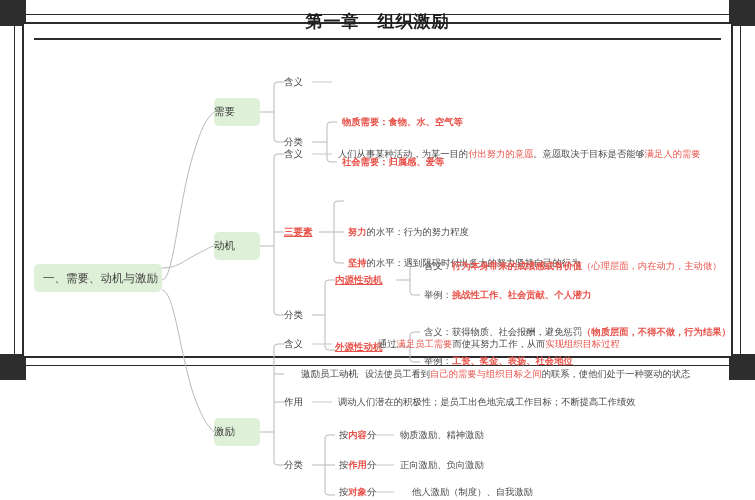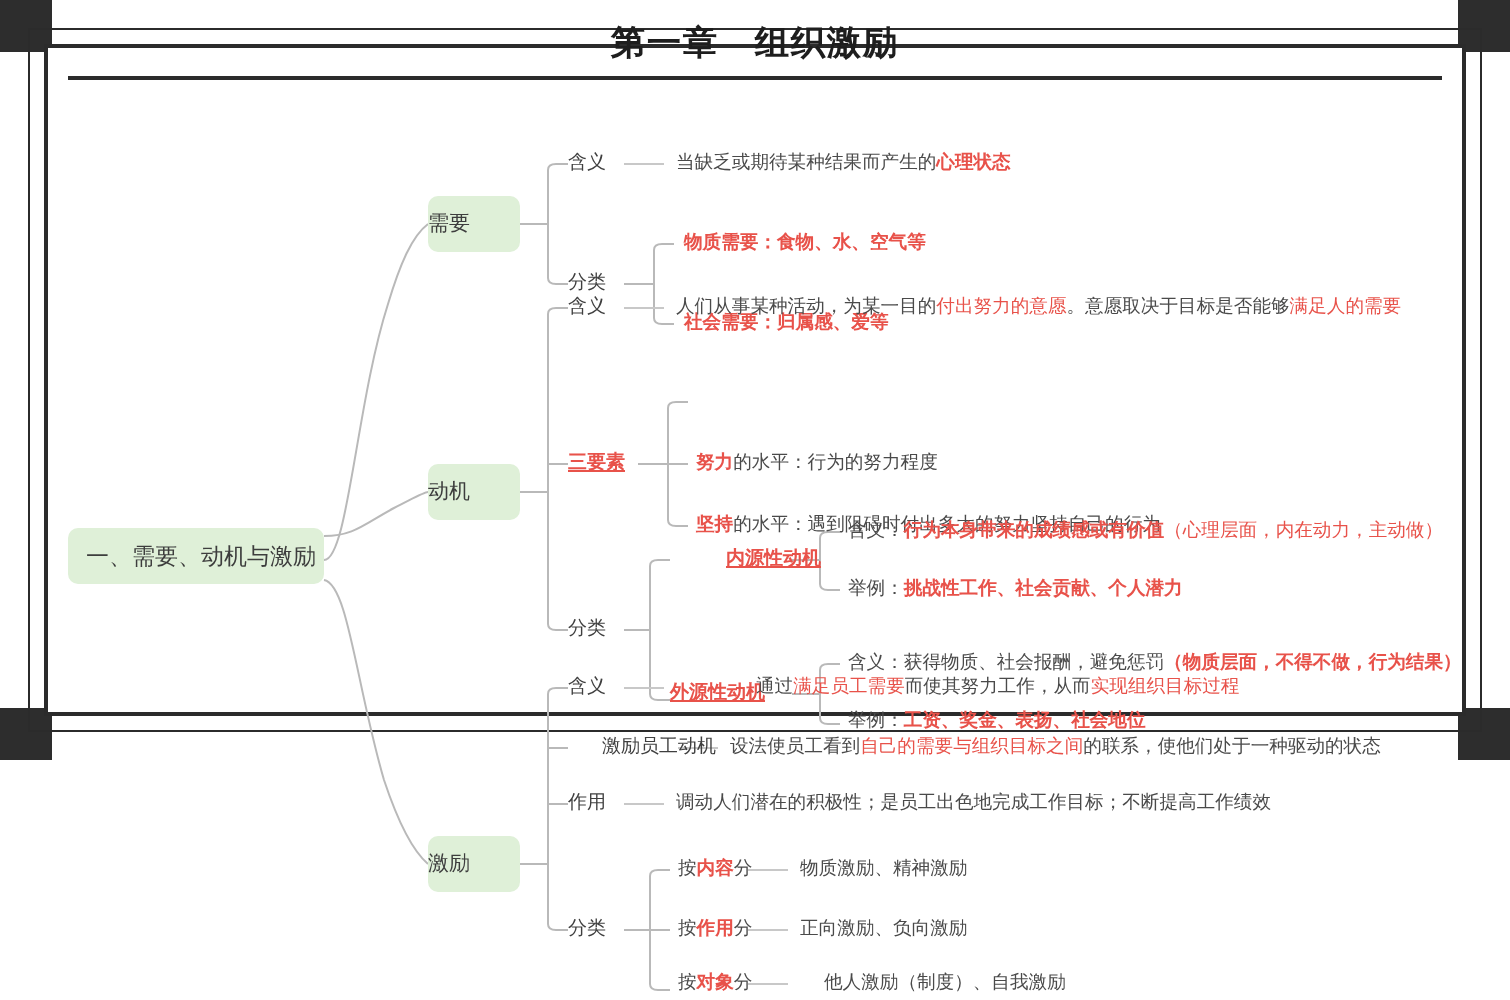--- a/index.html
+++ b/index.html
@@ -208,23 +208,20 @@
 
     <div class="node root" style="left:12px; top:242px; width:128px; height:28px;">
       <span>一、需要、动机与激励</span>
     </div>
 
     <div class="node" style="left:192px; top:76px; width:46px; height:28px;">
       <span>需要</span>
     </div>
 
     <div class="lbl" style="left:262px; top:54px;">含义</div>
-    <div class="txt" style="left:316px; top:54px;">
-      <span>当缺乏或期待某种结果而产生的</span><span class="r b">心理状态</span>
-    </div>
 
     <div class="lbl" style="left:262px; top:114px;">分类</div>
     <div class="txt allred" style="left:320px; top:94px;">物质需要：食物、水、空气等</div>
     <div class="txt allred" style="left:320px; top:134px;">社会需要：归属感、爱等</div>
 
     <div class="node" style="left:192px; top:210px; width:46px; height:28px;">
       <span>动机</span>
     </div>
 
     <div class="lbl" style="left:262px; top:126px;">含义</div>
@@ -235,21 +232,21 @@
     <div class="lbl red" style="left:262px; top:204px;">三要素</div>
     <div class="txt" style="left:326px; top:204px;">
       <span class="r b">努力</span><span>的水平：行为的努力程度</span>
     </div>
     <div class="txt" style="left:326px; top:235px;">
       <span class="r b">坚持</span><span>的水平：遇到阻碍时付出多大的努力坚持自己的行为</span>
     </div>
 
     <div class="lbl" style="left:262px; top:287px;">分类</div>
 
-    <div class="lbl red" style="left:313px; top:252px;margin-left:28px;">内源性动机</div>
+    <div class="lbl red" style="left:313px; top:252px;">内源性动机</div>
     <div class="txt" style="left:402px; top:238px;">
       <span>含义：</span><span class="r b">行为本身带来的成绩感或有价值</span><span class="r">（心理层面，内在动力，主动做）</span>
     </div>
     <div class="txt" style="left:402px; top:267px;">
       <span>举例：</span><span class="r b">挑战性工作、社会贡献、个人潜力</span>
     </div>
 
     <div class="lbl red" style="left:313px; top:319px;">外源性动机</div>
     <div class="txt" style="left:402px; top:304px;">
       <span>含义：获得物质、社会报酬，避免惩罚</span><span class="r b">（物质层面，不得不做，行为结果）</span>

